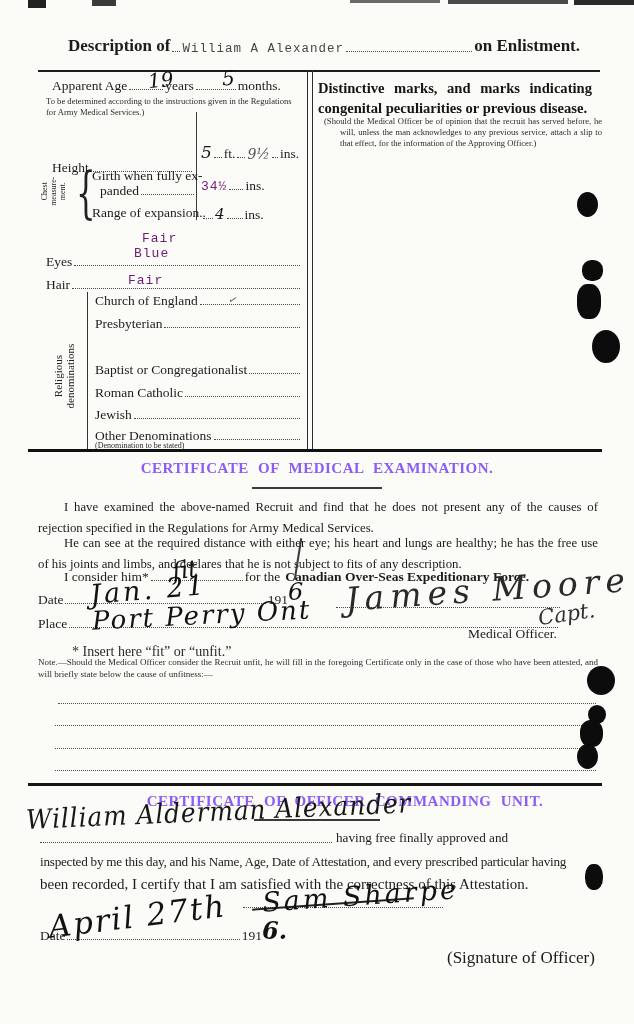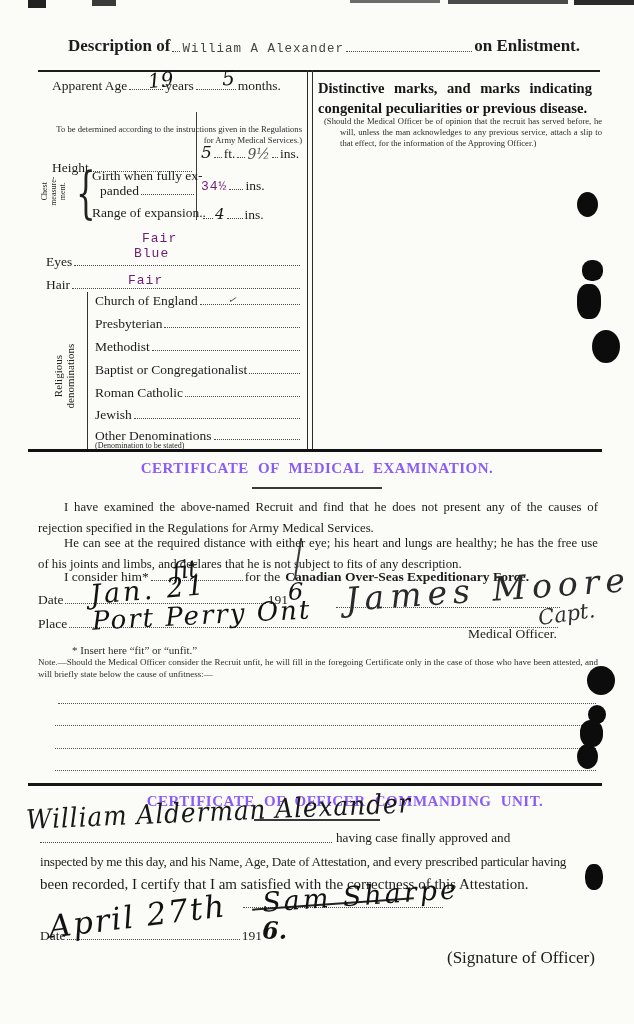--- a/index.html
+++ b/index.html
@@ -50,21 +50,21 @@
 
   <div class="row" style="left:52px;top:78px;width:248px;">
     <span>Apparent Age</span>
     <span class="dotsfix" style="width:34px;"></span>
     <span>years</span>
     <span class="dotsfix" style="width:40px;"></span>
     <span>months.</span>
   </div>
   <div class="script hw" style="left:148px;top:68px;font-size:20px;transform:rotate(-6deg);">19</div>
   <div class="script hw" style="left:222px;top:66px;font-size:20px;transform:rotate(-4deg);">5</div>
-  <div class="abs smallnote" style="left:46px;top:96px;width:256px;text-align:right;margin-top:28px;">To be determined according to the instructions given in the Regulations for Army Medical Services.)</div>
+  <div class="abs smallnote" style="left:46px;top:96px;width:256px;text-align:left;">To be determined according to the instructions given in the Regulations for Army Medical Services.)</div>
 
   <div class="row" style="left:52px;top:160px;width:142px;">
     <span>Height</span>
     <span class="dots"></span>
   </div>
   <div class="row" style="left:201px;top:142px;width:100px;">
     <span class="hw" style="font-size:17px;">5</span>
     <span class="dotsfix" style="width:8px;"></span>
     <span>ft.</span>
     <span class="dotsfix" style="width:8px;"></span>
@@ -121,24 +121,20 @@
 
   <div class="row" style="left:95px;top:293px;width:207px;">
     <span>Church of England</span>
     <span class="dots"></span>
   </div>
   <div class="abs hw" style="left:228px;top:294px;font-size:10px;color:#555;transform:rotate(10deg);">✓</div>
   <div class="row" style="left:95px;top:316px;width:207px;">
     <span>Presbyterian</span>
     <span class="dots"></span>
   </div>
-  <div class="row" style="left:95px;top:339px;width:207px;">
-    <span>Methodist</span>
-    <span class="dots"></span>
-  </div>
   <div class="row" style="left:95px;top:362px;width:207px;">
     <span>Baptist or Congregationalist</span>
     <span class="dots"></span>
   </div>
   <div class="row" style="left:95px;top:385px;width:207px;">
     <span>Roman Catholic</span>
     <span class="dots"></span>
   </div>
   <div class="row" style="left:95px;top:407px;width:207px;">
     <span>Jewish</span>
@@ -181,35 +177,35 @@
   <div class="script" style="left:345px;top:570px;font-size:33px;transform:rotate(-4deg);letter-spacing:6px;color:#2a2a2a;">James Moore</div>
 
   <div class="row" style="left:38px;top:616px;width:522px;">
     <span>Place</span>
     <span class="dots"></span>
   </div>
   <div class="script" style="left:92px;top:600px;font-size:26px;transform:rotate(-3deg);letter-spacing:2px;">Port Perry Ont</div>
   <div class="script" style="left:538px;top:602px;font-size:21px;transform:rotate(-8deg);color:#2f2f2f;">Capt.</div>
   <div class="abs" style="left:468px;top:626px;font-size:13.5px;">Medical Officer.</div>
 
-  <div class="abs smallnote" style="left:72px;top:643px;font-size:11px;">* Insert here “fit” or “unfit.”</div>
+  <div class="abs smallnote" style="left:72px;top:643px;font-size:14px;">* Insert here “fit” or “unfit.”</div>
   <div class="abs smallnote" style="left:38px;top:657px;width:560px;font-size:9px;text-align:justify;">Note.—Should the Medical Officer consider the Recruit unfit, he will fill in the foregoing Certificate only in the case of those who have been attested, and will briefly state below the cause of unfitness:—</div>
 
   <div class="blank-dotted" style="left:58px;top:702px;width:538px;"></div>
   <div class="blank-dotted" style="left:55px;top:724px;width:541px;"></div>
   <div class="blank-dotted" style="left:55px;top:747px;width:541px;"></div>
   <div class="blank-dotted" style="left:55px;top:769px;width:541px;"></div>
   <div class="rule" style="left:28px;top:783px;width:574px;height:2.5px;background:#161616;"></div>
 
   <div class="title" style="top:793px;padding-left:28px;">CERTIFICATE OF OFFICER COMMANDING UNIT.</div>
   <div class="rule" style="left:254px;top:819px;width:126px;height:1.5px;background:#3a3a3a;"></div>
 
   <div class="abs" style="left:40px;top:841px;width:292px;border-bottom:1.5px dotted #4a4a4a;height:1px;"></div>
   <div class="script" style="left:26px;top:804px;font-size:27px;transform:rotate(-2.5deg) scaleX(0.92);transform-origin:left;letter-spacing:1px;color:#181818;">William Alderman Alexander</div>
-  <div class="abs" style="left:336px;top:830px;font-size:13.2px;">having case finally approved and</div>
+  <div class="abs" style="left:336px;top:830px;font-size:13.2px;">having free finally approved and</div>
   <div class="abs" style="left:40px;top:854px;font-size:13.2px;white-space:nowrap;letter-spacing:-0.25px;">inspected by me this day, and his Name, Age, Date of Attestation, and every prescribed particular having</div>
   <div class="abs" style="left:40px;top:876px;font-size:15px;white-space:nowrap;">been recorded, I certify that I am satisfied with the correctness of this Attestation.</div>
 
   <div class="abs" style="left:243px;top:906px;width:200px;border-bottom:1.5px dotted #4a4a4a;height:1px;"></div>
   <div class="rule" style="left:252px;top:903px;width:162px;height:2px;background:#222;transform:rotate(-4deg);"></div>
   <div class="script" style="left:262px;top:880px;font-size:27px;transform:rotate(-4deg);letter-spacing:3px;">Sam Sharpe</div>
   <div class="abs" style="left:447px;top:948px;font-size:17px;">(Signature of Officer)</div>
 
   <div class="row" style="left:40px;top:928px;width:222px;">
     <span>Date</span>

